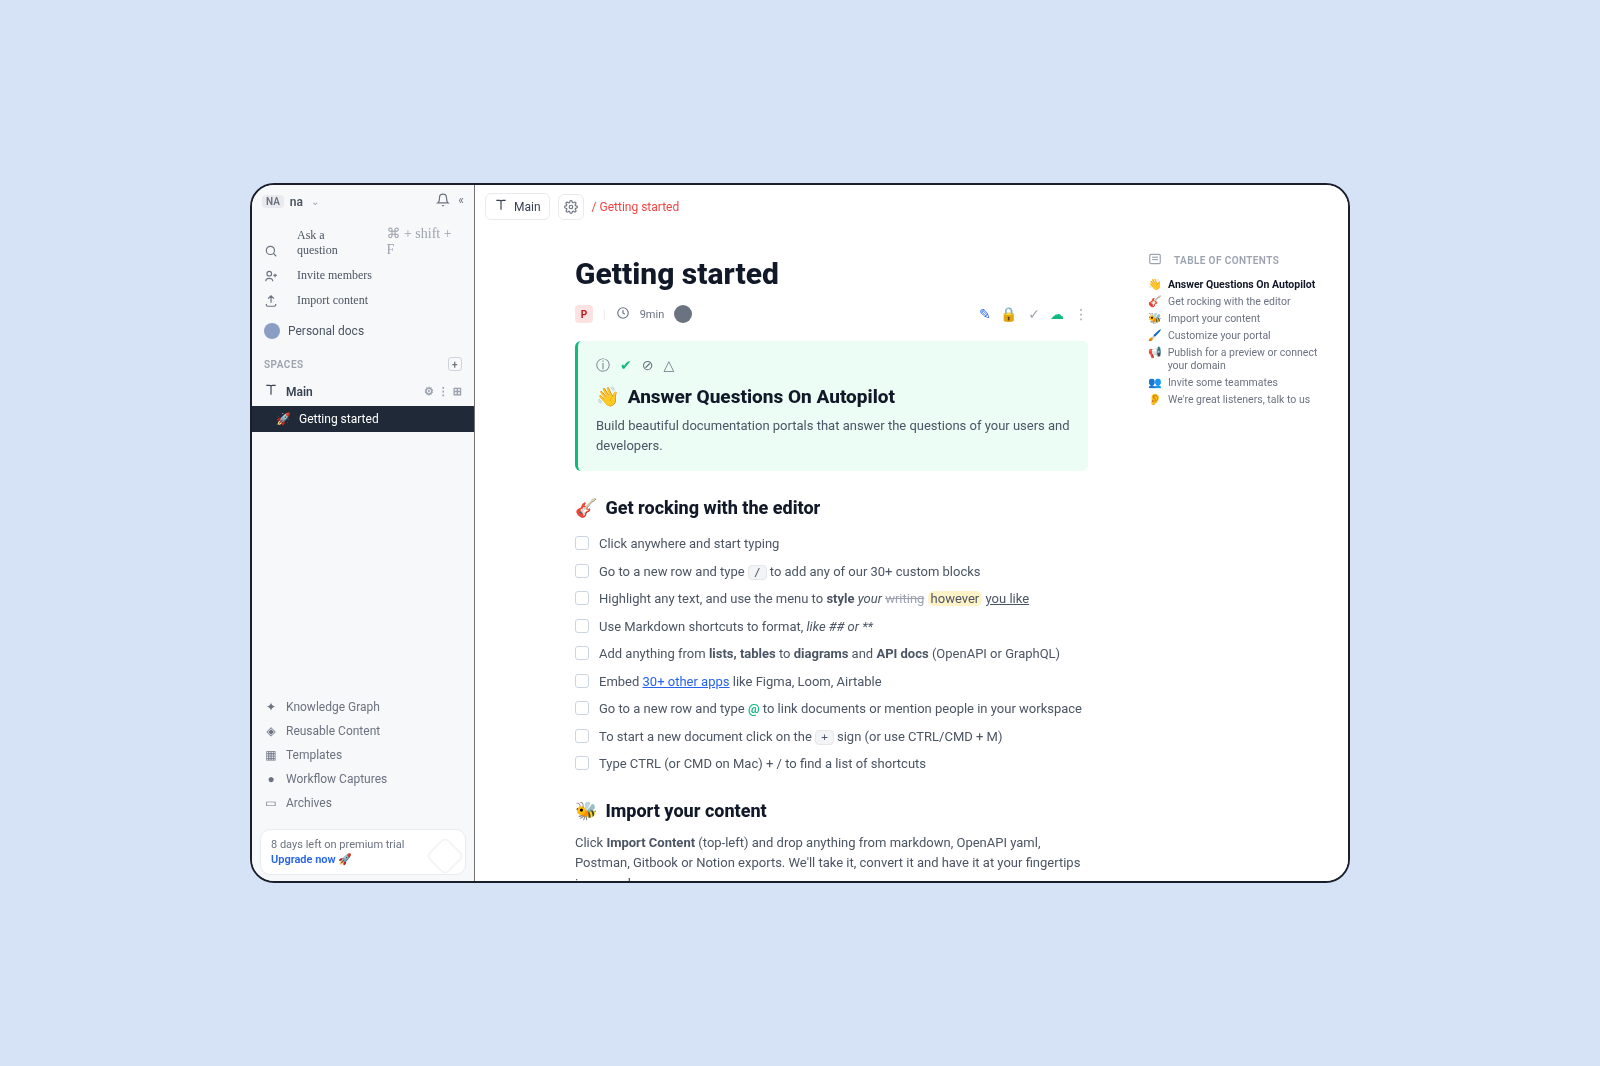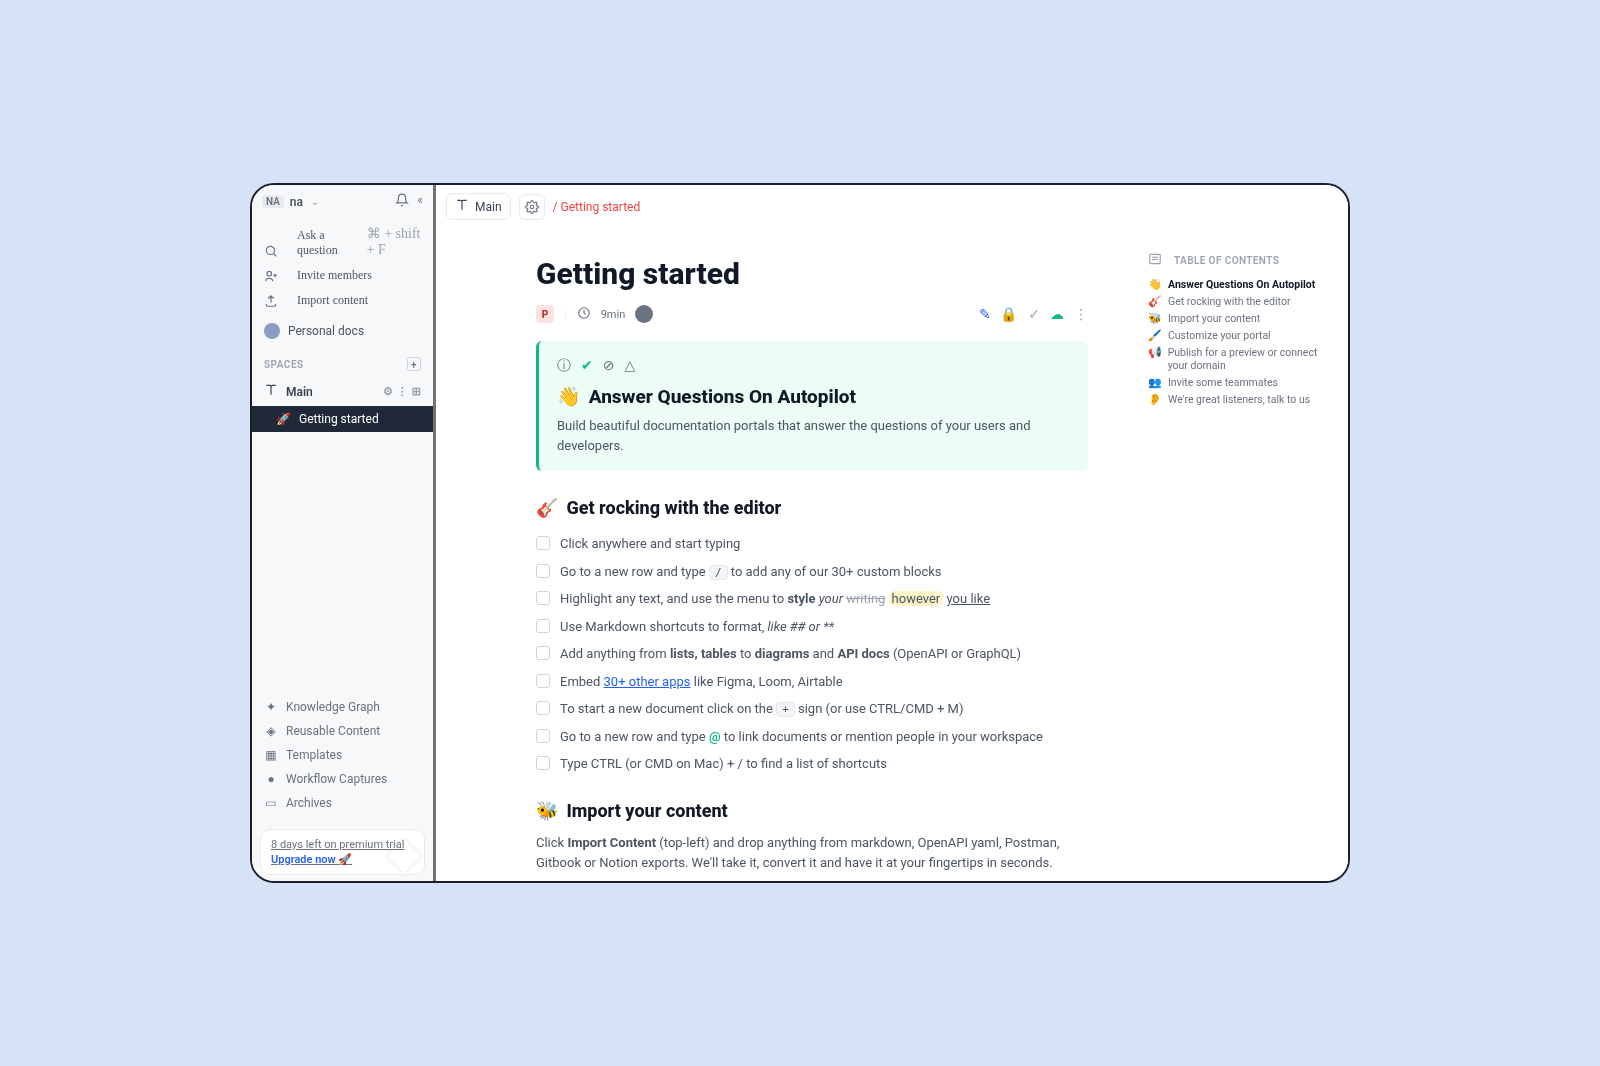--- a/index.html
+++ b/index.html
@@ -17,23 +17,23 @@
     width: 1100px;
     height: 700px;
     background: #fff;
     border: 2px solid #1a1f2b;
     border-radius: 24px;
     overflow: hidden;
     display: flex;
   }
   
   .sidebar {
-    width: 184px;
+    width: 223px;
     background: #f7f8f9;
-    border-right: 3px solid #737373;
+    border-right: 1px solid #737373;
     display: flex;
     flex-direction: column;
     font-size: 12px;
     color: #4b5563;
   }
   .sidebar-header {
     display: flex;
     align-items: center;
     padding: 8px 10px;
     gap: 6px;
@@ -72,21 +72,21 @@
     display:flex; align-items:center; gap:8px;
     padding:6px 12px 6px 24px; cursor:pointer;
     background:#1f2937; color:#fff; font-size:12px;
   }
   .sidebar-flex { flex:1; }
   .sidebar-footer { padding: 4px 0 8px; }
   .foot-item { display:flex; align-items:center; gap:8px; padding:5px 12px; color:#6b7280; cursor:pointer; }
   .trial-box {
     margin: 6px 8px; padding: 8px 10px;
     border:1px solid #e8eaed; border-radius:10px; background:#fff;
-    font-size:11px; color:#6b7280; position:relative;text-decoration:underline;
+    font-size:11px; color:#6b7280; position:relative;
   }
   .trial-box .upgrade { color:#2563eb; font-weight:600; margin-top:2px; }
   .trial-logo {
     position:absolute; right:6px; bottom:4px; width:28px; height:28px;
     opacity:0.12; border:2px solid #9ca3af; border-radius:6px; transform:rotate(45deg);
   }
 
   
   .main { flex:1; display:flex; flex-direction:column; background:#fff; }
   .breadcrumb-bar {
@@ -335,25 +335,25 @@
         <div class="chk-row">
             <span class="chk"></span>
             <span><span>Add anything from </span><b>lists, tables</b><span> to </span><b>diagrams</b><span> and </span><b>API docs</b><span> (OpenAPI or GraphQL)</span></span>
           </div>
         <div class="chk-row">
             <span class="chk"></span>
             <span><span>Embed </span><span class="lnk">30+ other apps</span><span> like Figma, Loom, Airtable</span></span>
           </div>
         <div class="chk-row">
             <span class="chk"></span>
+            <span><span>Go to a new row and type </span><span class="at">@</span><span> to link documents or mention people in your workspace</span></span>
+          </div>
+        <div class="chk-row">
+            <span class="chk"></span>
             <span><span>To start a new document click on the </span><span class="kbd-inline">+</span><span> sign (or use CTRL/CMD + M)</span></span>
-          </div>
-        <div class="chk-row">
-            <span class="chk"></span>
-            <span><span>Go to a new row and type </span><span class="at">@</span><span> to link documents or mention people in your workspace</span></span>
           </div>
         <div class="chk-row">
             <span class="chk"></span>
             <span>Type CTRL (or CMD on Mac) + / to find a list of shortcuts</span>
           </div>
 
         <h3 class="section-h">
           <span>🐝</span>
           <span>Import your content</span>
         </h3>

